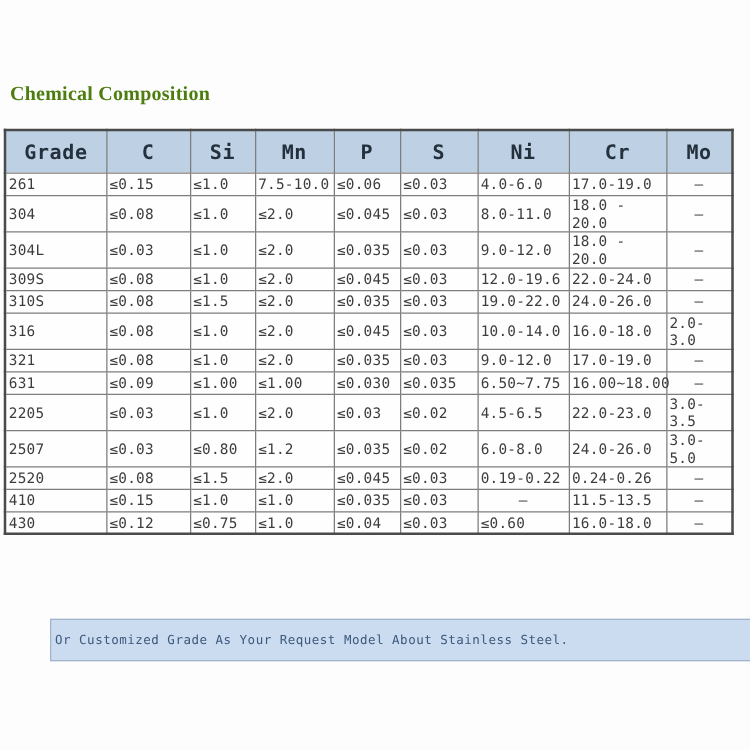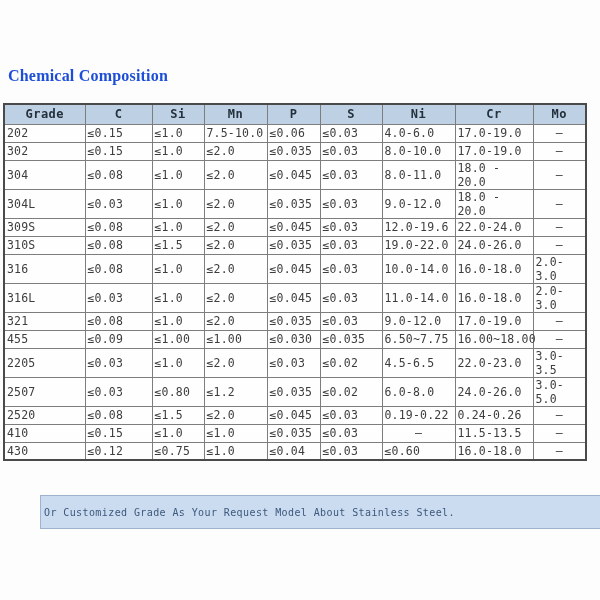--- a/index.html
+++ b/index.html
@@ -8,35 +8,35 @@
     width: 600px; height: 600px;
     position: relative; overflow: hidden;
     font-family: "DejaVu Sans Mono", monospace;
   }
   .page { position: absolute; inset: 0; background: #fdfdfd; }
 
   .title {
     position: absolute; left: 8px; top: 67px;
     font-family: "Liberation Serif", serif;
     font-weight: bold; font-size: 16px;
-    color: #1d4ed8; letter-spacing: 0.2px;
+    color: #4d7c0f; letter-spacing: 0.2px;
   }
 
   table.comp-table {
     position: absolute; left: 3px; top: 103px;
     width: 582px;
     border-collapse: collapse; table-layout: fixed;
     border: 2px solid #4a4a4a;
     font-family: "DejaVu Sans Mono", monospace;
   }
   .comp-table th, .comp-table td { border: 1px solid #7d7d7d; }
   .comp-table th {
     background: #bdd0e4;
-    height: 20px;
-    font-size: 12px; font-weight: bold;
+    height: 34px;
+    font-size: 16px; font-weight: bold;
     color: #24303c; text-align: center;
     letter-spacing: 0.5px;
   }
   .comp-table td {
     height: 18px;
     padding: 0 2px;
     font-size: 11.5px; line-height: 14px;
     color: #3d3d3d;
     text-align: left; vertical-align: middle;
     white-space: pre-line;
@@ -84,38 +84,27 @@
           <th>Mn</th>
           <th>P</th>
           <th>S</th>
           <th>Ni</th>
           <th>Cr</th>
           <th>Mo</th>
         </tr>
     </thead>
     <tbody id="table-body">
         <tr>
-          <td>202</td>
+          <td>261</td>
           <td>≤0.15</td>
           <td>≤1.0</td>
           <td>7.5-10.0</td>
           <td>≤0.06</td>
           <td>≤0.03</td>
           <td>4.0-6.0</td>
-          <td>17.0-19.0</td>
-          <td class="dash">–</td>
-        </tr>
-        <tr>
-          <td>302</td>
-          <td>≤0.15</td>
-          <td>≤1.0</td>
-          <td>≤2.0</td>
-          <td>≤0.035</td>
-          <td>≤0.03</td>
-          <td>8.0-10.0</td>
           <td>17.0-19.0</td>
           <td class="dash">–</td>
         </tr>
         <tr>
           <td>304</td>
           <td>≤0.08</td>
           <td>≤1.0</td>
           <td>≤2.0</td>
           <td>≤0.045</td>
           <td>≤0.03</td>
@@ -161,43 +150,32 @@
           <td>≤0.08</td>
           <td>≤1.0</td>
           <td>≤2.0</td>
           <td>≤0.045</td>
           <td>≤0.03</td>
           <td>10.0-14.0</td>
           <td>16.0-18.0</td>
           <td>2.0-3.0</td>
         </tr>
         <tr>
-          <td>316L</td>
-          <td>≤0.03</td>
-          <td>≤1.0</td>
-          <td>≤2.0</td>
-          <td>≤0.045</td>
-          <td>≤0.03</td>
-          <td>11.0-14.0</td>
-          <td>16.0-18.0</td>
-          <td>2.0-3.0</td>
-        </tr>
-        <tr>
           <td>321</td>
           <td>≤0.08</td>
           <td>≤1.0</td>
           <td>≤2.0</td>
           <td>≤0.035</td>
           <td>≤0.03</td>
           <td>9.0-12.0</td>
           <td>17.0-19.0</td>
           <td class="dash">–</td>
         </tr>
         <tr>
-          <td>455</td>
+          <td>631</td>
           <td>≤0.09</td>
           <td>≤1.00</td>
           <td>≤1.00</td>
           <td>≤0.030</td>
           <td>≤0.035</td>
           <td>6.50~7.75</td>
           <td>16.00~18.00</td>
           <td class="dash">–</td>
         </tr>
         <tr>

